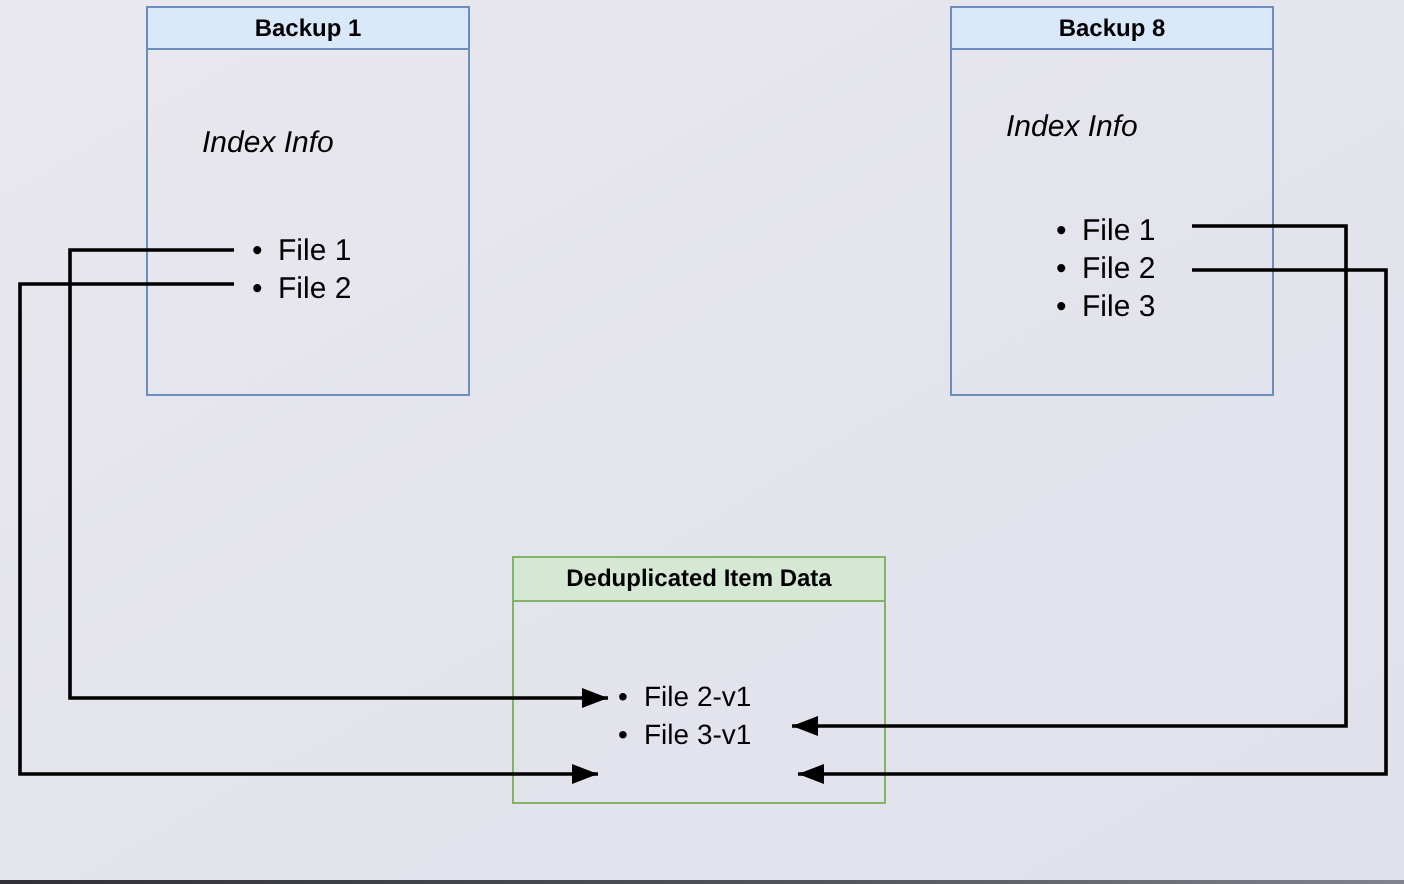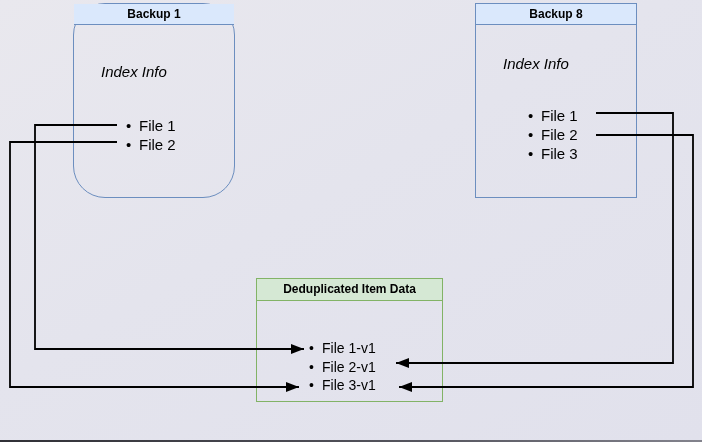--- a/index.html
+++ b/index.html
@@ -24,21 +24,21 @@
     border-color: inherit;
     font-size: 12px;
     font-weight: bold;
     text-align: center;
     overflow: hidden;
   }
   #box-backup1, #box-backup2 {
     border-color: #6c8ebf;
     width: 162px; height: 195px; top: 3px;
   }
-  #box-backup1 { left: 73px; border-radius: 32px; }
+  #box-backup1 { left: 73px; }
   #box-backup2 { left: 475px; }
   #box-backup1 .hdr, #box-backup2 .hdr {
     background: #dae8fc;
     height: 21px; line-height: 20px;
   }
   #box-dedup {
     border-color: #82b366;
     left: 256px; top: 278px;
     width: 187px; height: 124px;
   }
@@ -104,21 +104,20 @@
     <ul class="file-list">
       <li>File 1</li>
       <li>File 2</li>
       <li>File 3</li>
     </ul>
   </div>
 
   <div class="box" id="box-dedup">
     <div class="hdr">Deduplicated Item Data</div>
     <ul class="file-list">
-      <li>File 1-v1</li>
       <li>File 2-v1</li>
       <li>File 3-v1</li>
     </ul>
   </div>
 
   <svg id="connections" width="702" height="442" viewBox="0 0 702 442">
     <defs>
       <marker id="arrowhead" markerUnits="userSpaceOnUse" markerWidth="14" markerHeight="10" refX="13" refY="5" orient="auto">
         <path d="M0,0 L13,5 L0,10 Z" fill="#000000"></path>
       </marker>

